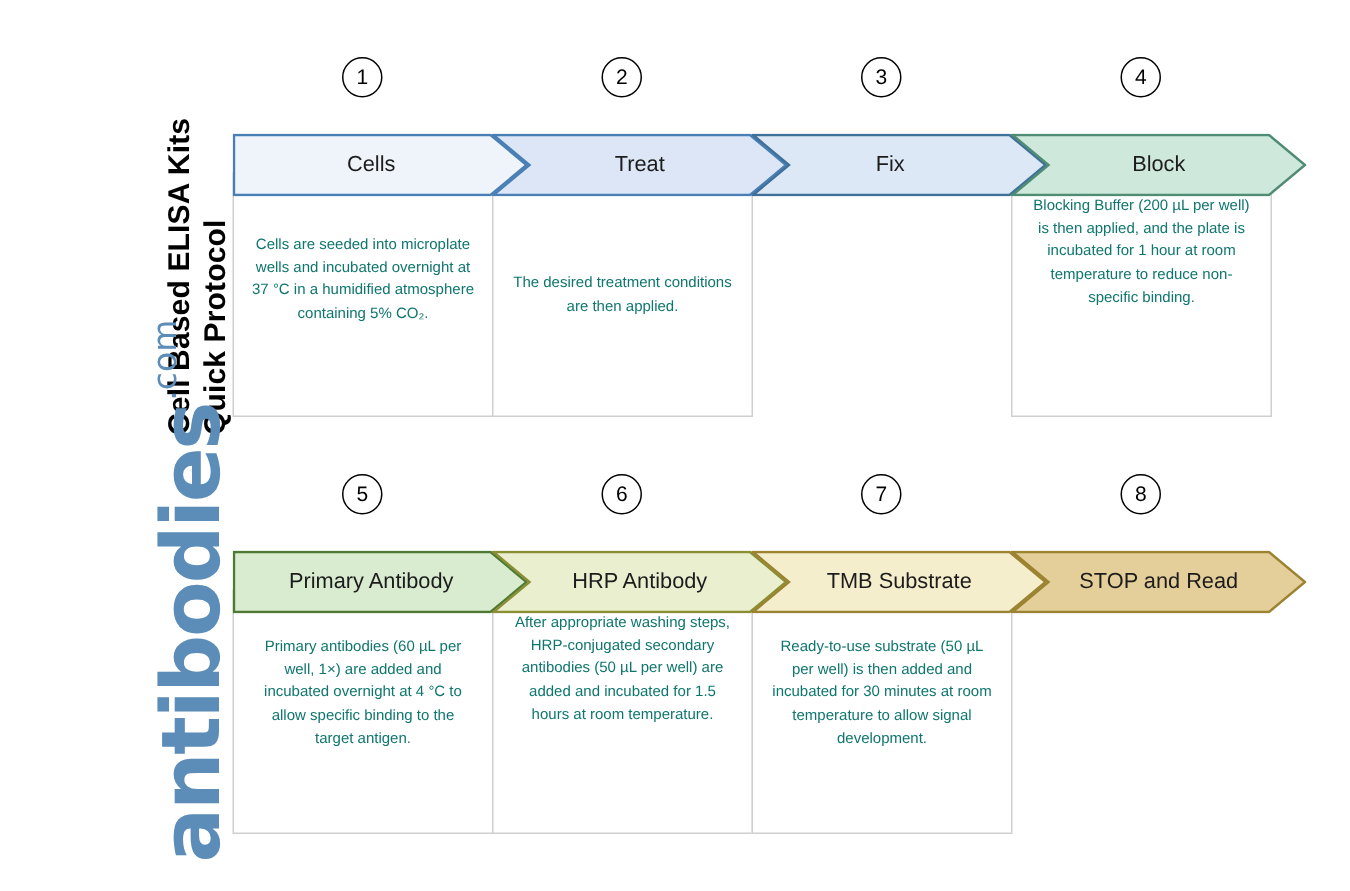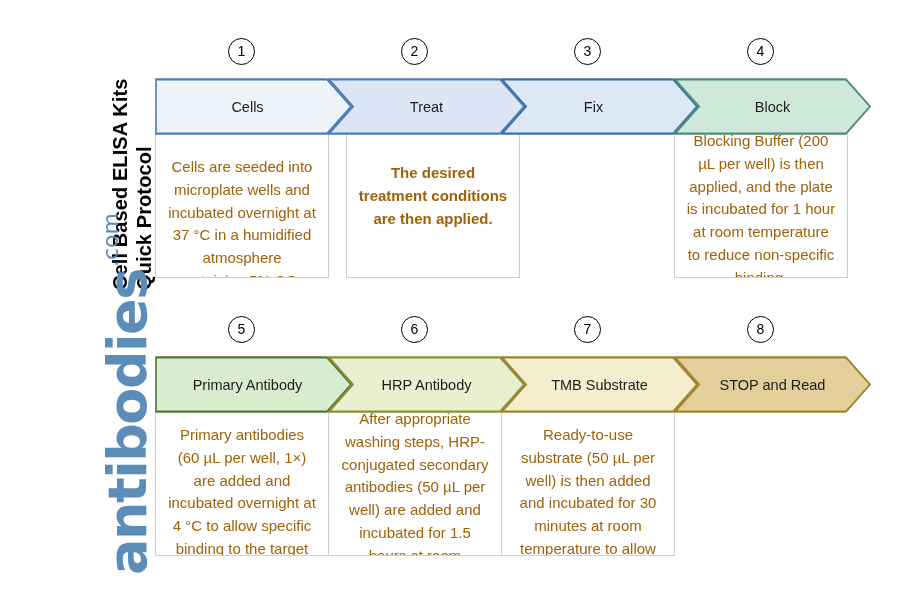--- a/index.html
+++ b/index.html
@@ -99,22 +99,22 @@
     color: #000000;
   }
 
   .chevron-band {
     position: relative;
     width: 690px;
     height: 41px;
   }
   .chevron {
     position: absolute;
-    top: 4px;
-    height: 57px;
+    top: 15px;
+    height: 42px;
     box-sizing: border-box;
     display: flex;
     align-items: center;
     justify-content: center;
   }
   .chevron-label {
     font-size: 14.5px;
     color: #1c1c1c;
     text-align: center;
     position: relative;
@@ -140,23 +140,23 @@
     position: absolute;
     top: 0;
     height: 163px;
     box-sizing: border-box;
     border: 1px solid #cfcfcf;
     background: #ffffff;
     padding: 10px 11px;
     overflow: hidden;
   }
   .body-text {
-    font-size: 15px;
+    font-size: 10px;
     line-height: 1.52;
-    color: #a16207;
+    color: #0f766e;
     text-align: center;
   }
   .body-text.v-center {
     display: flex;
     align-items: center;
     justify-content: center;
     height: 100%;
   }
   .body-text.v-mid {
     padding-top: 30px;
@@ -214,21 +214,21 @@
         <svg viewBox="0 0 197 41" preserveAspectRatio="none">
           <path d="M 1,1 L 25,20.5 L 1,40 L 172,40 L 196,20.5 L 172,1 Z" fill="#cfe8dc" stroke="#4f8c74" stroke-width="1.6" stroke-linejoin="miter"></path>
         </svg>
         <span class="chevron-label" style="margin-left: 12px; margin-right: 12px;">Block</span>
       </div>
     </div>
   <div class="body-band">
       <div class="body-cell" style="left: 0px; width: 174px;">
         <div class="body-text v-mid">Cells are seeded into microplate wells and incubated overnight at 37 °C in a humidified atmosphere containing 5% CO₂.</div>
       </div>
-      <div class="body-cell" style="left: 191px; width: 174px; font-weight: bold;">
+      <div class="body-cell" style="left: 173px; width: 174px;">
         <div class="body-text v-center">
           <span>The desired treatment conditions are then applied.</span>
         </div>
       </div>
       <div class="body-cell" style="left: 519px; width: 174px;">
         <div class="body-text v-top">Blocking Buffer (200 µL per well) is then applied, and the plate is incubated for 1 hour at room temperature to reduce non-specific binding.</div>
       </div>
     </div>
 </div>
 

